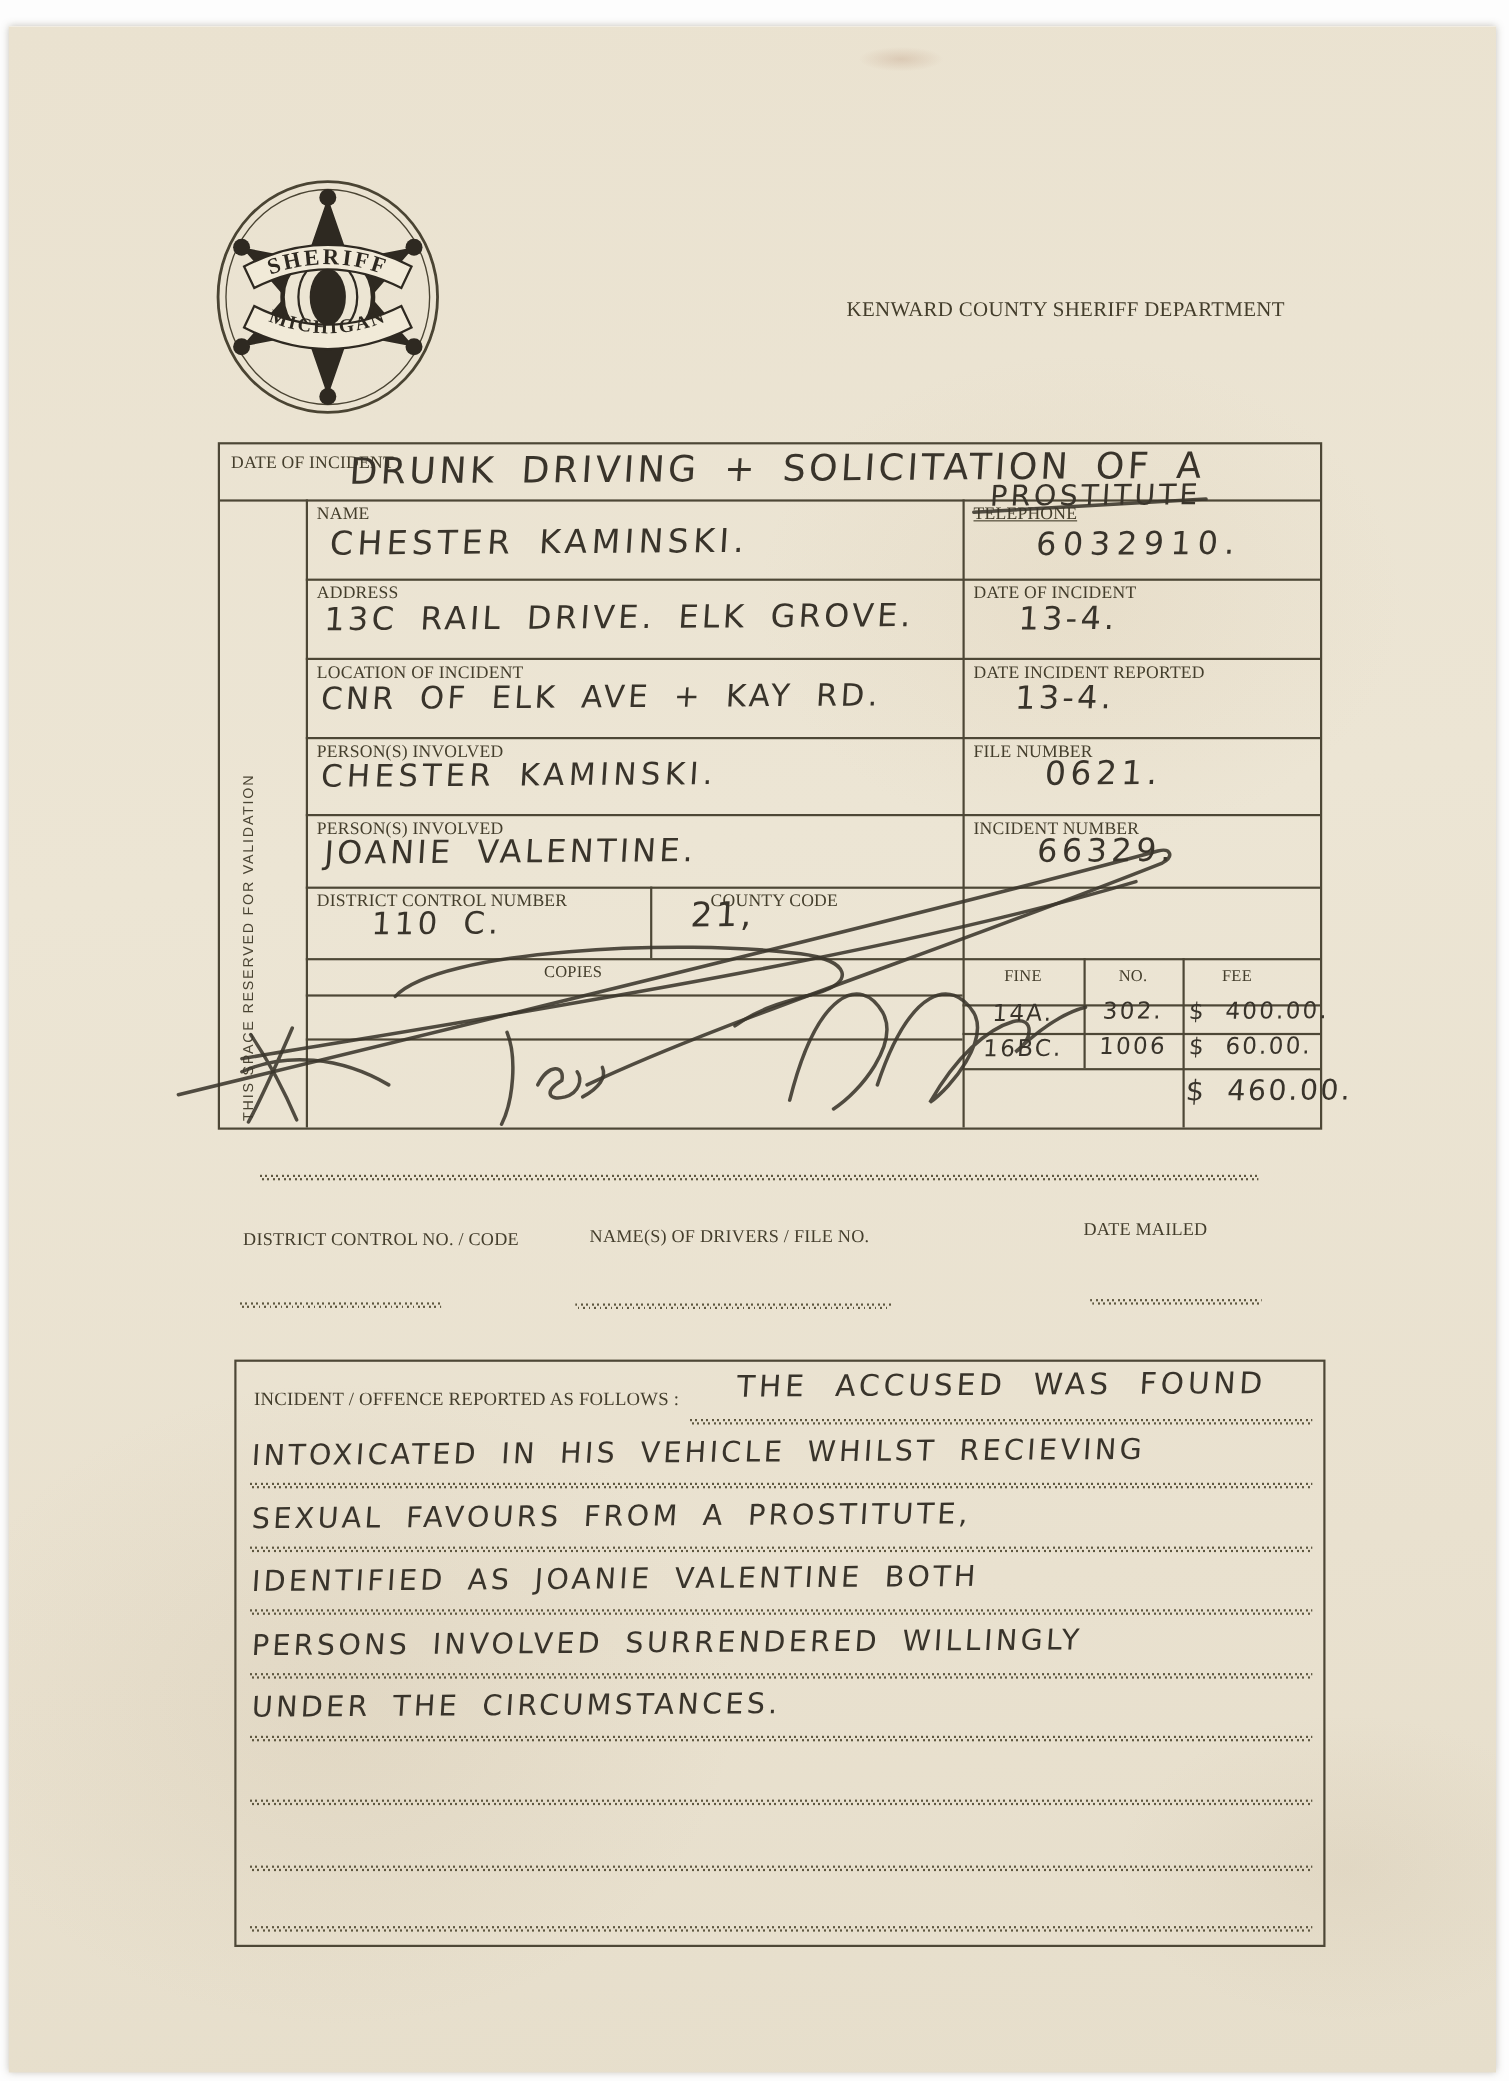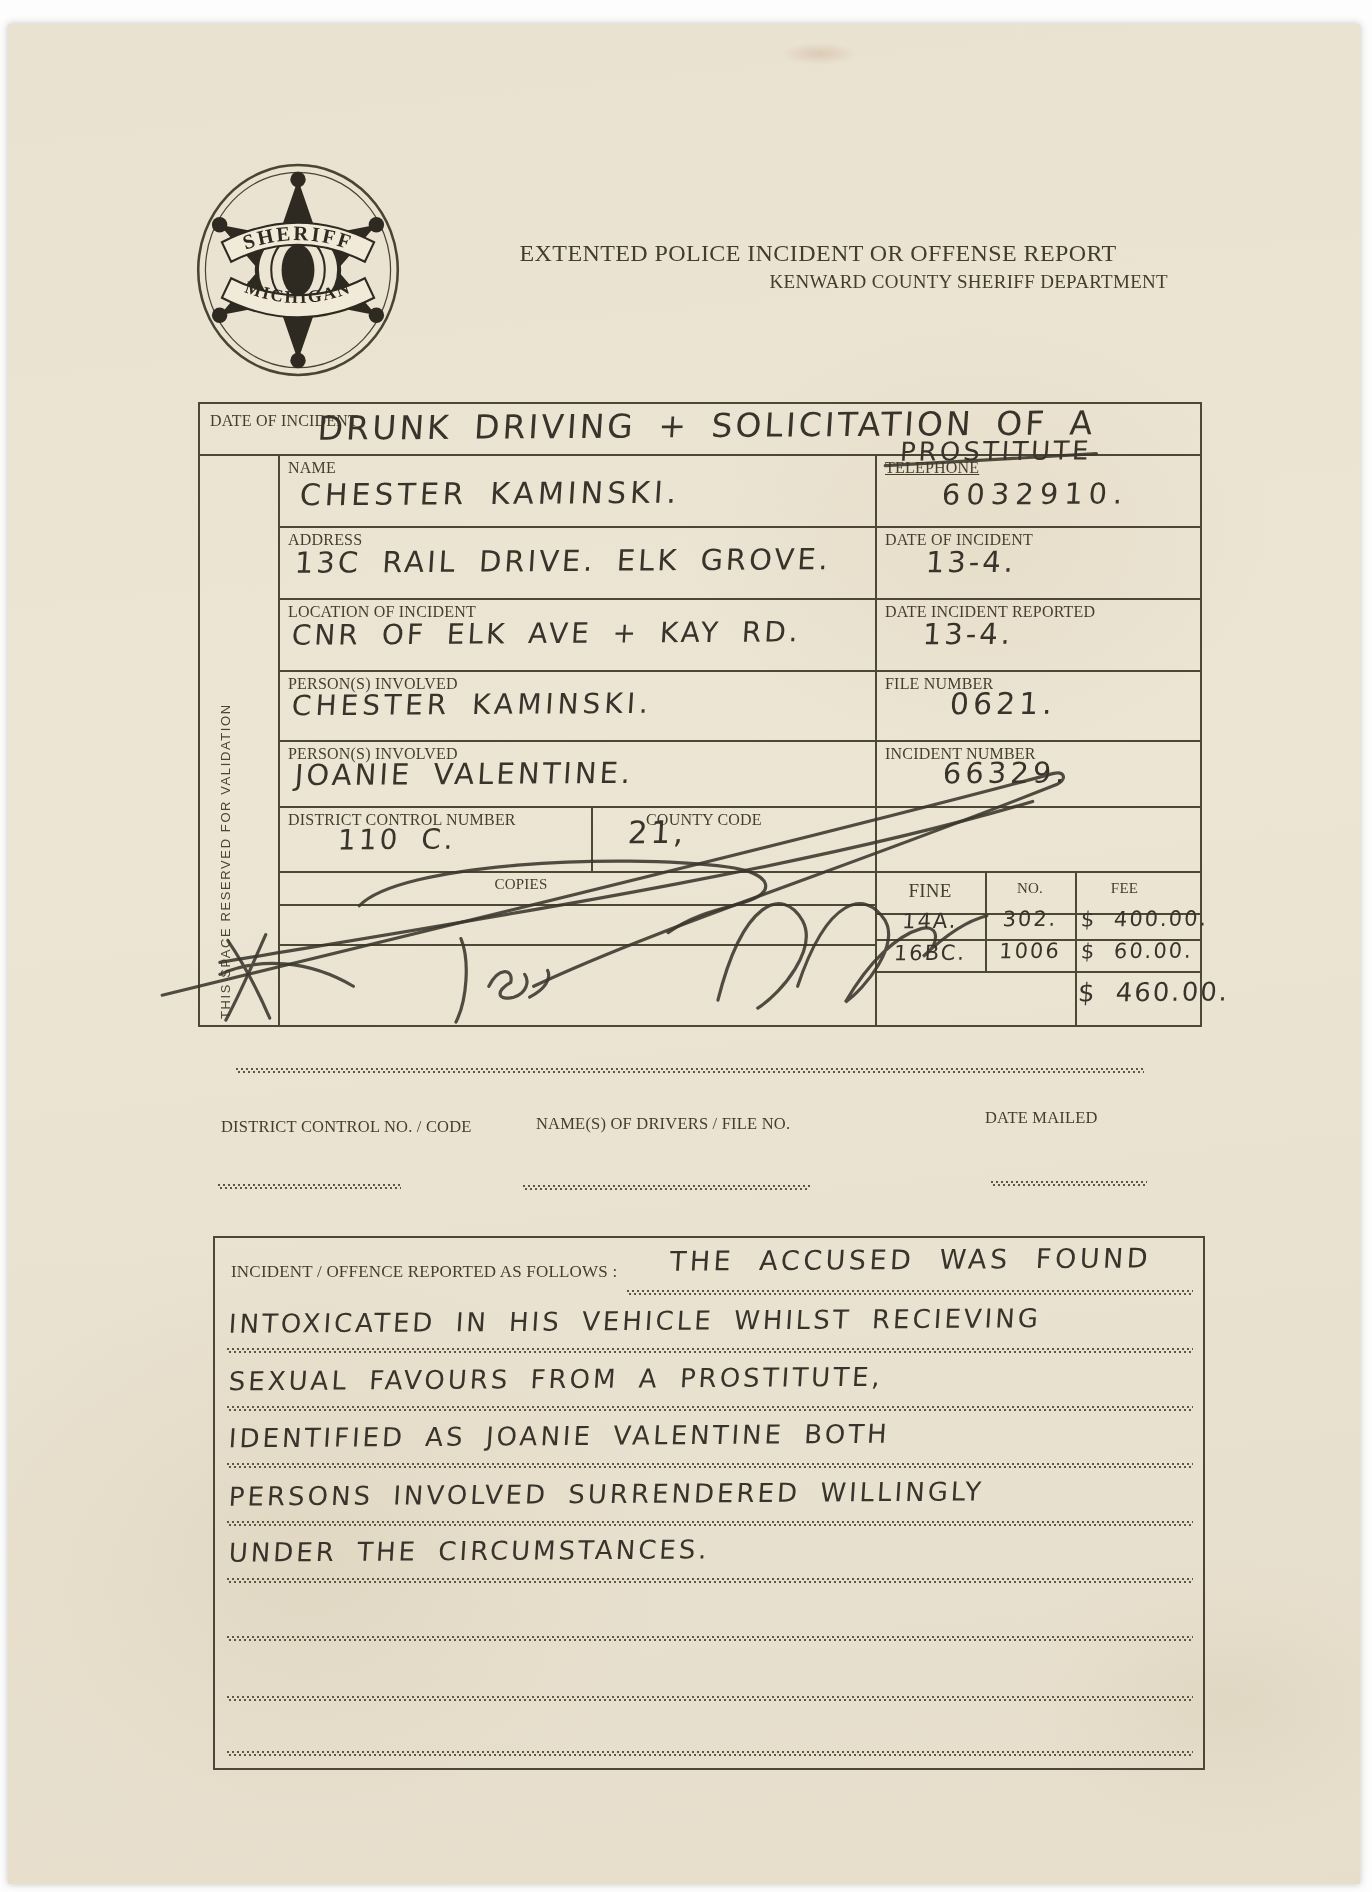--- a/index.html
+++ b/index.html
@@ -60,21 +60,20 @@
         <path id="arcBottom" d="M 30 118 Q 100 156 170 118"></path>
       </defs>
       <text font-size="20" font-family="Liberation Serif,serif" font-weight="bold" fill="#2e2921" letter-spacing="2.5">
         <textPath href="#arcTop" startOffset="50%" text-anchor="middle">SHERIFF</textPath>
       </text>
       <text font-size="17" font-family="Liberation Serif,serif" font-weight="bold" fill="#2e2921" letter-spacing="2">
         <textPath href="#arcBottom" startOffset="50%" text-anchor="middle">MICHIGAN</textPath>
       </text>
     </svg>
 
-    <div class="title">EXTENTED POLICE INCIDENT OR OFFENSE REPORT</div>
     <div class="subtitle">KENWARD COUNTY SHERIFF DEPARTMENT</div>
 
     <div class="form">
 
       <div class="hl" style="top:50px;left:0;width:1000px;"></div>
       <div class="hl" style="top:122px;left:78px;width:922px;"></div>
       <div class="hl" style="top:194px;left:78px;width:922px;"></div>
       <div class="hl" style="top:266px;left:78px;width:922px;"></div>
       <div class="hl" style="top:336px;left:78px;width:922px;"></div>
       <div class="hl" style="top:402px;left:78px;width:922px;"></div>
@@ -120,21 +119,21 @@
       <div class="hand" style="left:95px;top:353px;font-size:29px;">JOANIE VALENTINE.</div>
       <div class="plabel" style="left:685px;top:341px;">INCIDENT NUMBER</div>
       <div class="hand" style="left:743px;top:352px;font-size:29px;letter-spacing:4px;">66329.</div>
 
       <div class="plabel" style="left:88px;top:407px;">DISTRICT CONTROL NUMBER</div>
       <div class="hand" style="left:138px;top:419px;font-size:28px;">110 C.</div>
       <div class="plabel" style="left:400px;top:407px;margin-left:46px;">COUNTY CODE</div>
       <div class="hand" style="left:428px;top:410px;font-size:31px;">21,</div>
 
       <div class="plabel center" style="left:78px;top:472px;width:486px;font-size:15px;">COPIES</div>
-      <div class="plabel center" style="left:675px;top:476px;width:110px;font-size:19px;">FINE</div>
+      <div class="plabel center" style="left:675px;top:476px;width:110px;font-size:15px;">FINE</div>
       <div class="plabel center" style="left:785px;top:476px;width:90px;font-size:15px;">NO.</div>
       <div class="plabel center" style="left:875px;top:476px;width:99px;font-size:15px;">FEE</div>
 
       <div class="hand center" style="left:675px;top:505px;width:110px;font-size:21px;letter-spacing:2px;">14A.</div>
       <div class="hand center" style="left:785px;top:503px;width:90px;font-size:21px;letter-spacing:2px;">302.</div>
       <div class="hand" style="left:881px;top:503px;font-size:21px;letter-spacing:2px;">$ 400.00.</div>
       <div class="hand center" style="left:675px;top:537px;width:110px;font-size:21px;letter-spacing:2px;">16BC.</div>
       <div class="hand center" style="left:785px;top:535px;width:90px;font-size:21px;letter-spacing:2px;">1006</div>
       <div class="hand" style="left:881px;top:535px;font-size:21px;letter-spacing:2px;">$ 60.00.</div>
       <div class="hand" style="left:878px;top:573px;font-size:26px;letter-spacing:2px;">$ 460.00.</div>

